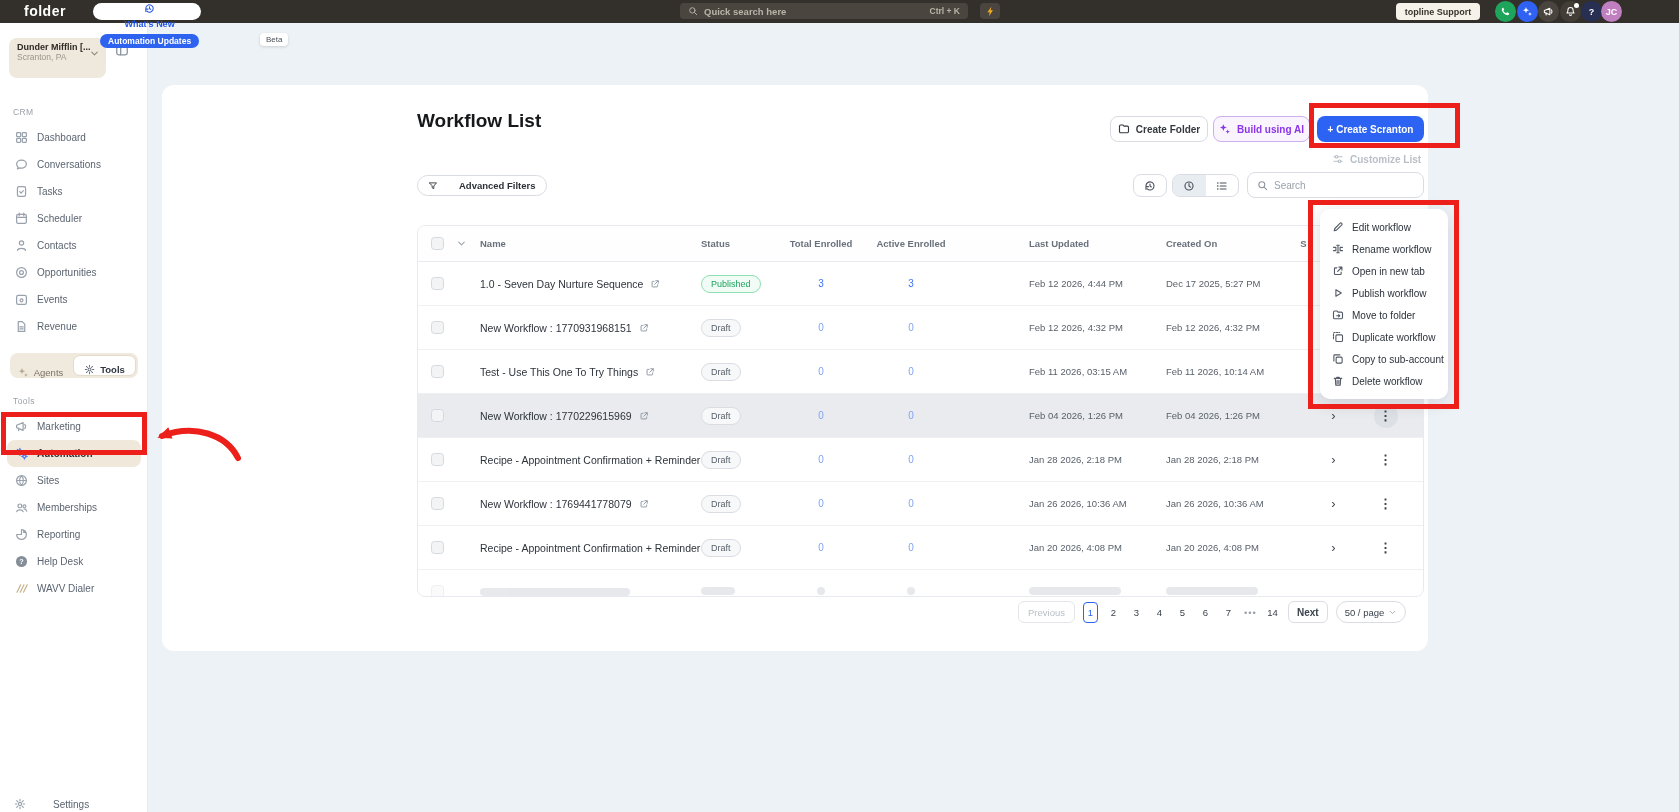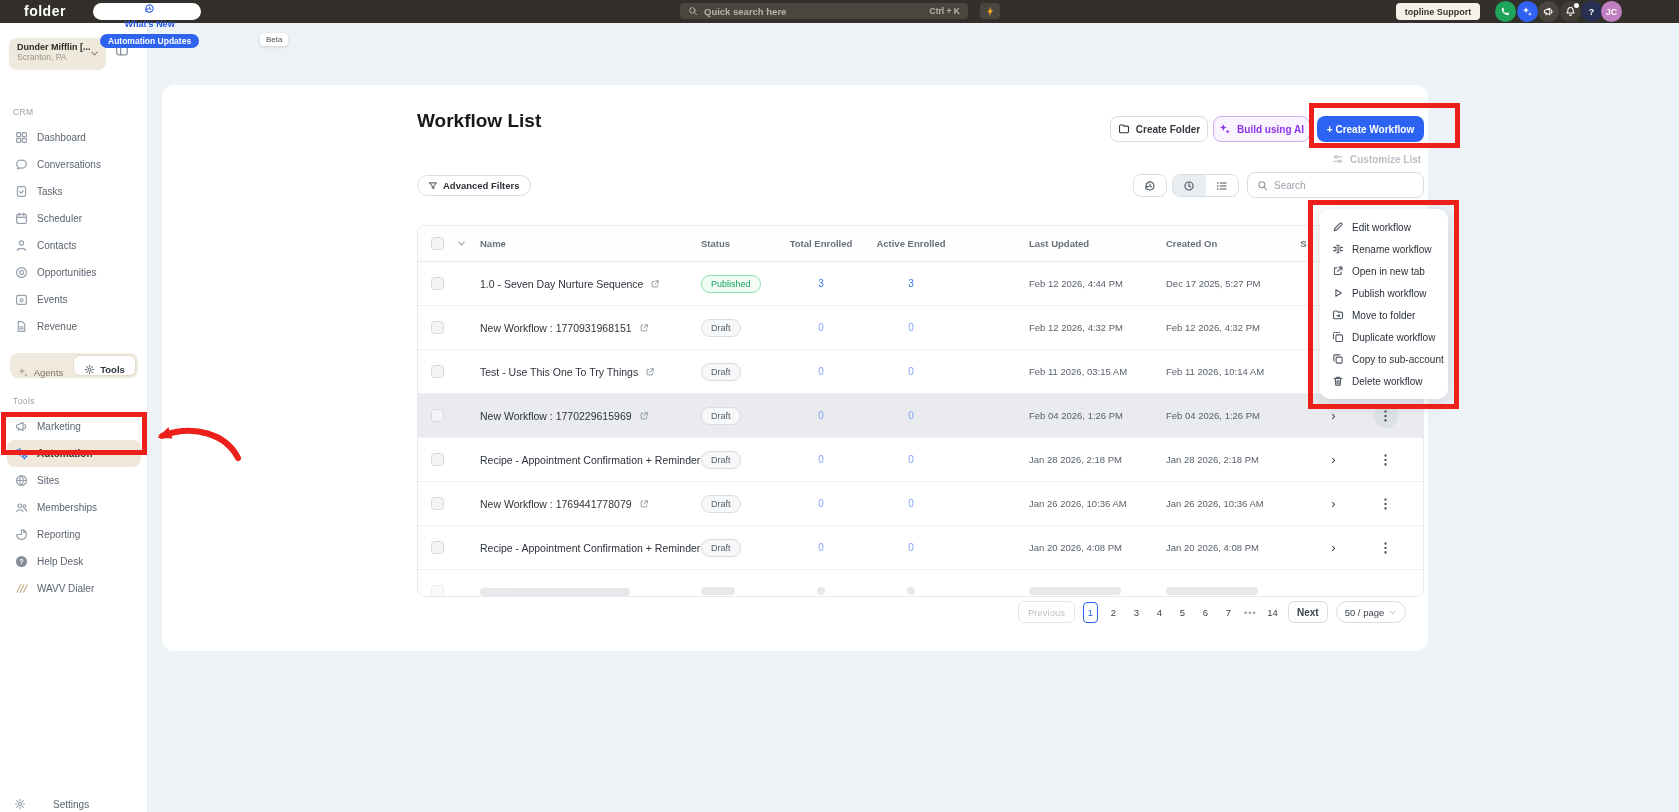--- a/index.html
+++ b/index.html
@@ -25,21 +25,21 @@
   .c-phone { left:1495px; background:#1fa45b; }
   .c-growth { left:1517px; background:#2f62f3; }
   .c-mega { left:1538px; background:#4a443e; }
   .c-bell { left:1560px; background:#423d37; }
   .bell-dot { position:absolute; right:2px; top:2px; width:5px; height:5px; background:#fff; border-radius:50%; }
   .c-help { left:1581px; background:#273052; }
   .c-avatar { left:1601px; background:#c07fc0; }
 
   
   .sidebar { position:absolute; left:0; top:23px; width:148px; height:789px; background:#fff; border-right:1px solid #e7ebee; z-index:10; }
-  .ws-chip { position:absolute; left:9px; top:15px; width:97px; height:32px; background:#efe8dc; border-radius:8px; padding:4px 8px; }
+  .ws-chip { position:absolute; left:9px; top:15px; width:97px; height:40px; background:#efe8dc; border-radius:8px; padding:4px 8px; }
   .ws-name { font-size:9px; font-weight:bold; color:#2e2a25; white-space:nowrap; }
   .ws-loc { font-size:8.5px; color:#9a958c; }
   .ws-caret { position:absolute; right:6px; top:10px; width:11px; height:11px; color:#8c867c; }
   .panel-toggle { position:absolute; left:115px; top:20px; width:14px; height:14px; color:#8b949e; }
   .sec-label { position:absolute; left:13px; font-size:8.5px; color:#9aa1ab; letter-spacing:.4px; }
   .navlist { position:absolute; left:0; width:148px; }
   .nav-item { display:flex; align-items:center; gap:9px; height:27px; margin:0 7px; padding:0 8px; border-radius:8px; cursor:pointer; }
   .nav-item.active { background:#efe8db; }
   .nav-item.active .nav-lb { color:#2e333b; font-weight:bold; }
   .nav-ic { width:13px; height:13px; color:#98a1ac; flex:0 0 13px; }
@@ -74,21 +74,21 @@
   .btn-create { left:1155px; width:107px; background:#2c63f2; color:#fff; border:none; }
   .customize { position:absolute; left:1170px; top:68px; display:flex; align-items:center; gap:6px; color:#b9bfc7; font-size:10px; font-weight:bold; }
   .customize .ic { width:12px; height:12px; }
   .tabs-row { position:absolute; left:255px; top:58px; display:flex; align-items:center; gap:22px; font-size:10.5px; }
   .ltab { color:#4a5560; cursor:pointer; position:relative; padding-bottom:8px; }
   .ltab.active { color:#2563eb; font-weight:bold; }
   .ltab.active::after { content:""; position:absolute; left:-8px; right:-8px; bottom:0; height:2.5px; background:#2563eb; border-radius:2px; }
   .tab-divider { width:1px; height:14px; background:#d4d9de; }
   .smartlist { display:flex; align-items:center; gap:6px; color:#3a4552; cursor:pointer; font-size:10.5px; }
   .smartlist .plus { font-size:13px; color:#3a4552; }
-  .filters-pill { position:absolute; left:255px; top:90px; height:21px; border:1px solid #d8dce1; border-radius:11px; display:flex; align-items:center; gap:5px; padding:0 10px; font-size:9.5px; font-weight:bold; color:#2c3138; cursor:pointer; }
+  .filters-pill { position:absolute; left:255px; top:90px; height:21px; border:1px solid #d8dce1; border-radius:11px; display:flex; align-items:center; gap:21px; padding:0 10px; font-size:9.5px; font-weight:bold; color:#2c3138; cursor:pointer; }
   .filters-pill .ic { width:10px; height:10px; color:#3a4048; }
   .toolbtn { position:absolute; top:89px; height:23px; background:#fff; border:1px solid #d9dde2; border-radius:8px; display:flex; align-items:center; justify-content:center; cursor:pointer; }
   .toolbtn .ic { width:12px; height:12px; color:#4a525c; }
   .tb-history { left:971px; width:34px; }
   .tb-seg { left:1010px; width:67px; padding:0; }
   .seg-cell { flex:1; height:21px; display:flex; align-items:center; justify-content:center; }
   .seg-cell.on { background:#e8edf2; border-radius:7px 0 0 7px; }
   .search-box { position:absolute; left:1085px; top:87px; width:177px; height:26px; border:1px solid #d9dde2; border-radius:8px; display:flex; align-items:center; gap:6px; padding:0 9px; background:#fff; }
   .search-box .ic { width:11px; height:11px; color:#8b939e; }
   .search-box input { flex:1; border:none; outline:none; font-size:10px; font-family:inherit; color:#3a424c; background:transparent; }
@@ -428,21 +428,21 @@
     <div class="btn btn-ai">
       <span class="ic">
           <svg viewBox="0 0 16 16" fill="currentColor">
             <path d="M5.8 1.5L7 4.8l3.3 1.2L7 7.2 5.8 10.5 4.6 7.2 1.3 6l3.3-1.2z"></path>
             <path d="M11.6 8.7l.8 2.1 2.1.8-2.1.8-.8 2.1-.8-2.1-2.1-.8 2.1-.8z"></path>
           </svg>
         </span>
       <span>Build using AI</span>
     </div>
     <div class="btn btn-create">
-      <span>+ Create Workflow</span>
+      <span>+ Create Scranton</span>
     </div>
     <div class="customize">
       <span class="ic">
           <svg viewBox="0 0 16 16" fill="none" stroke="currentColor" stroke-width="1.5" stroke-linecap="round" stroke-linejoin="round">
             <path d="M2.5 5h11M2.5 11h11"></path>
             <circle cx="6" cy="5" r="1.7" fill="#fff"></circle>
             <circle cx="10" cy="11" r="1.7" fill="#fff"></circle>
           </svg>
         </span>
       <span>Customize List</span>

